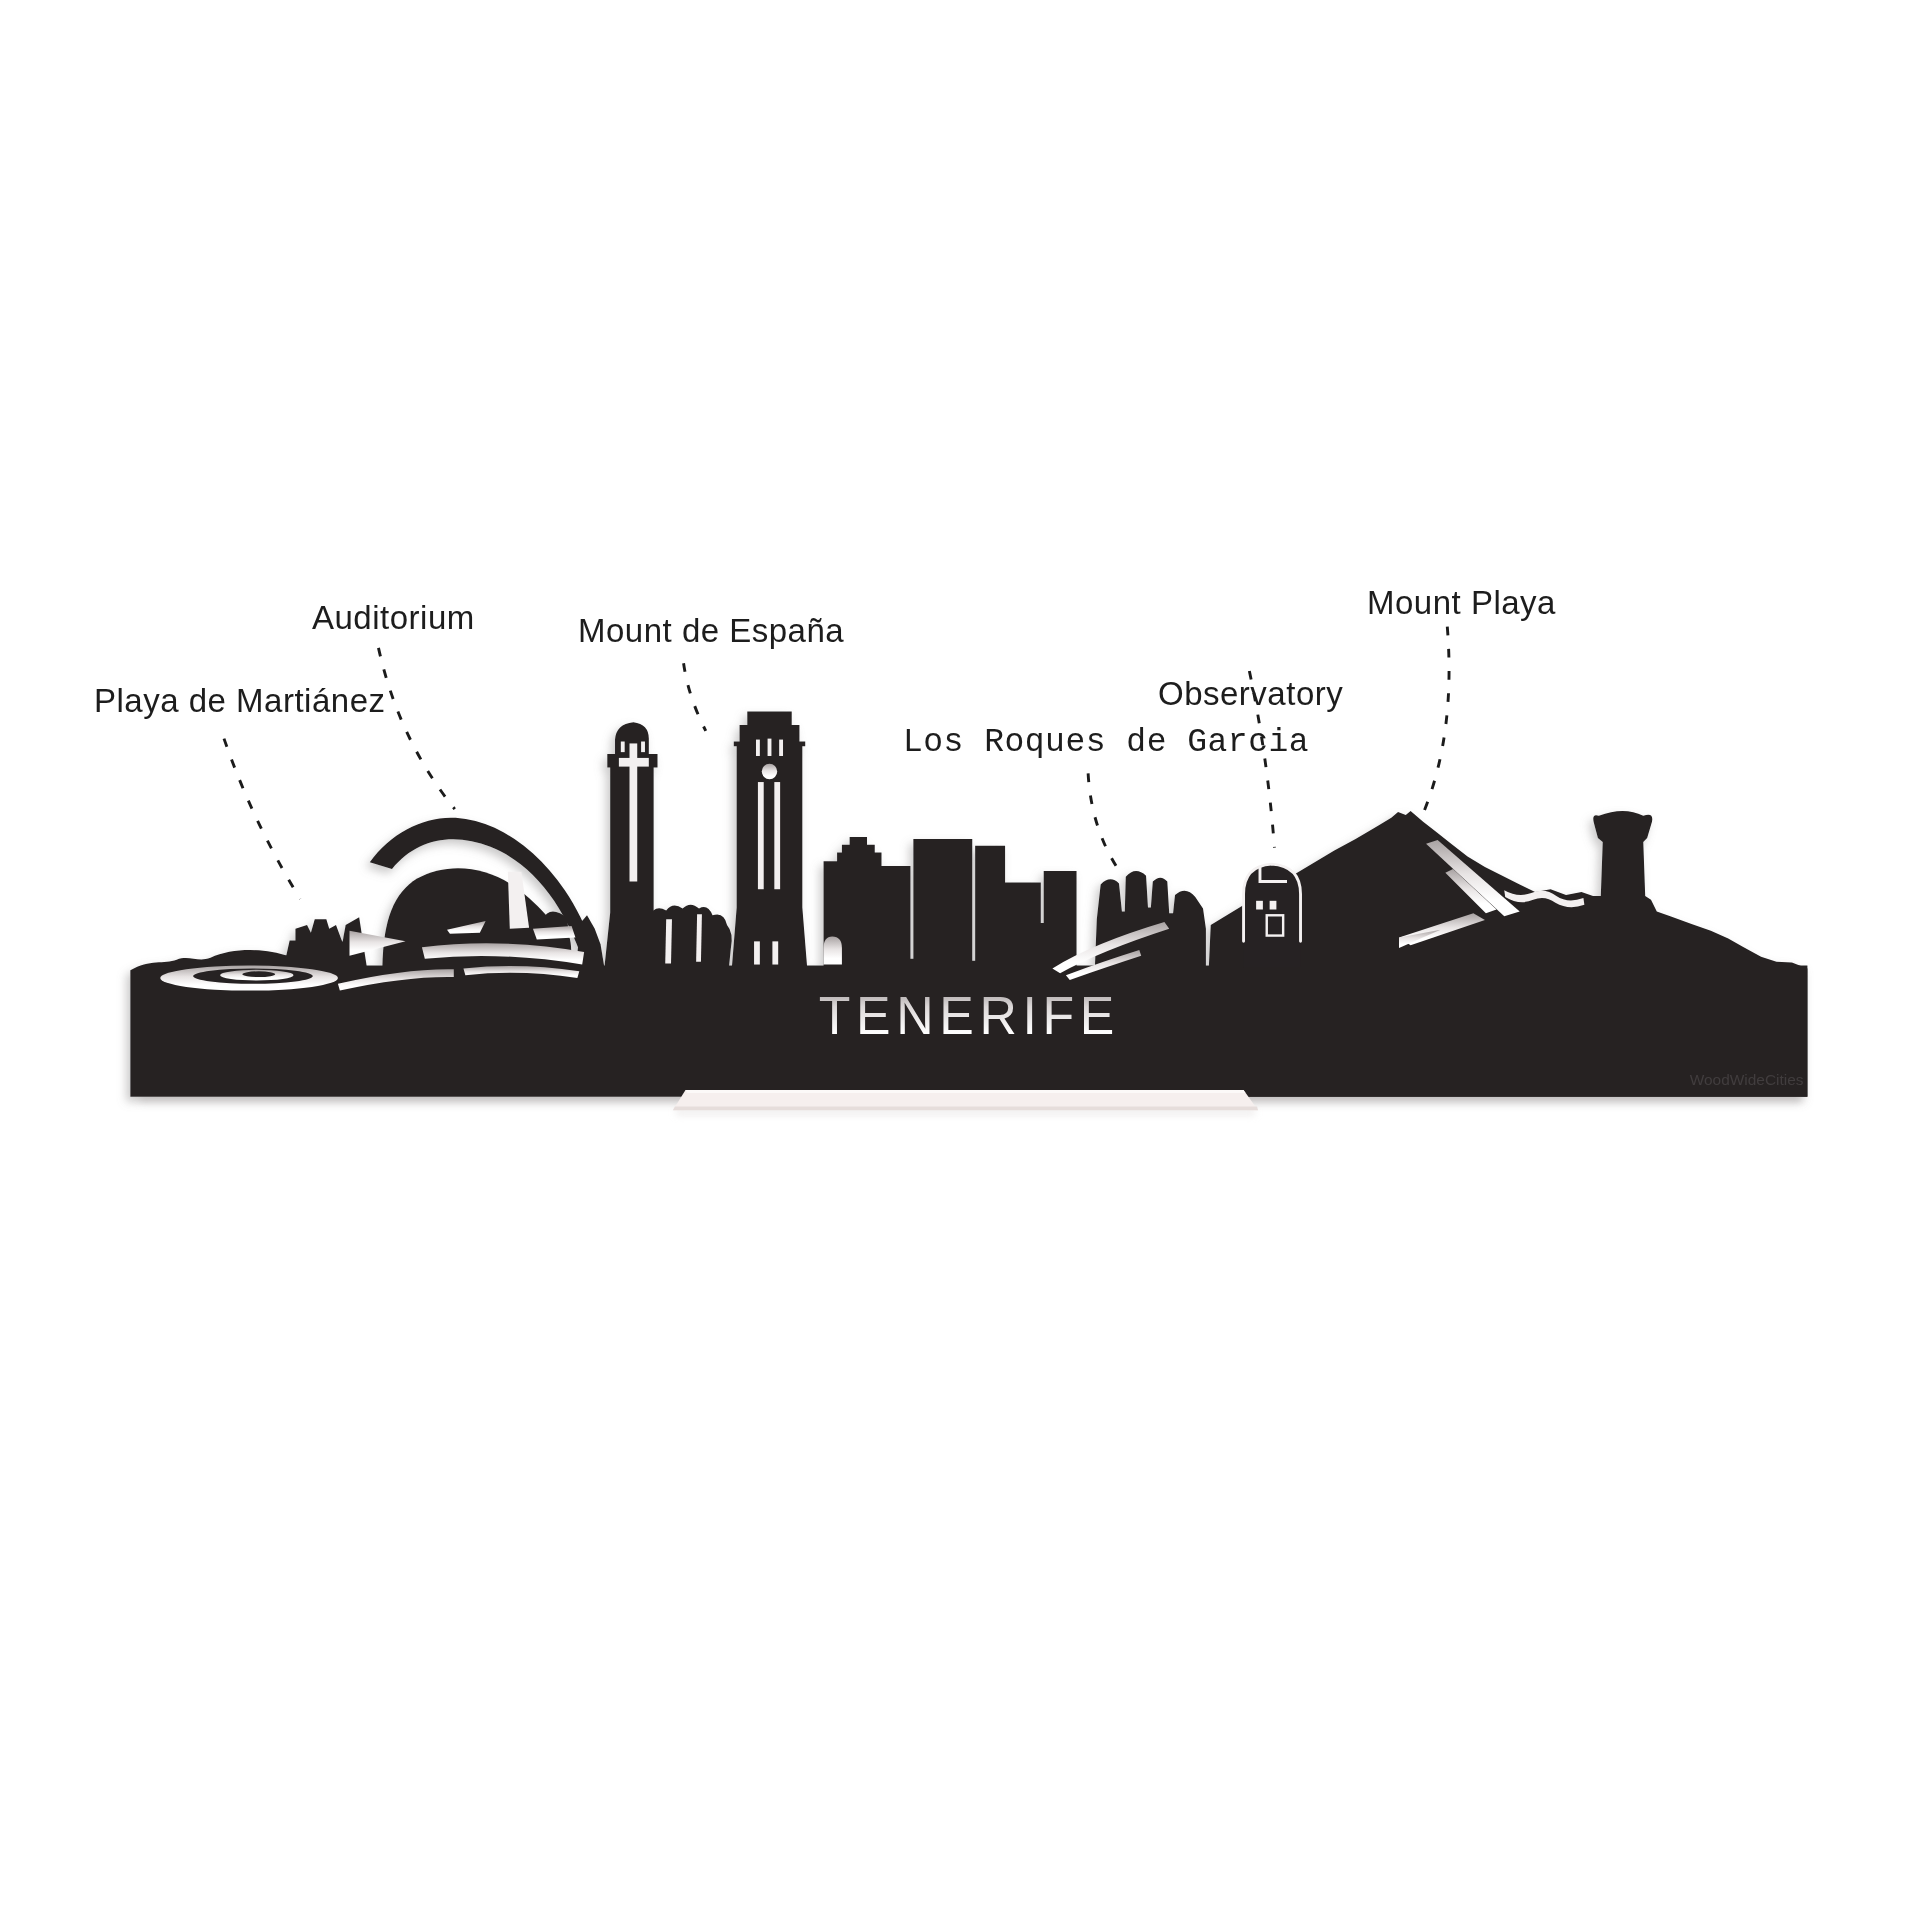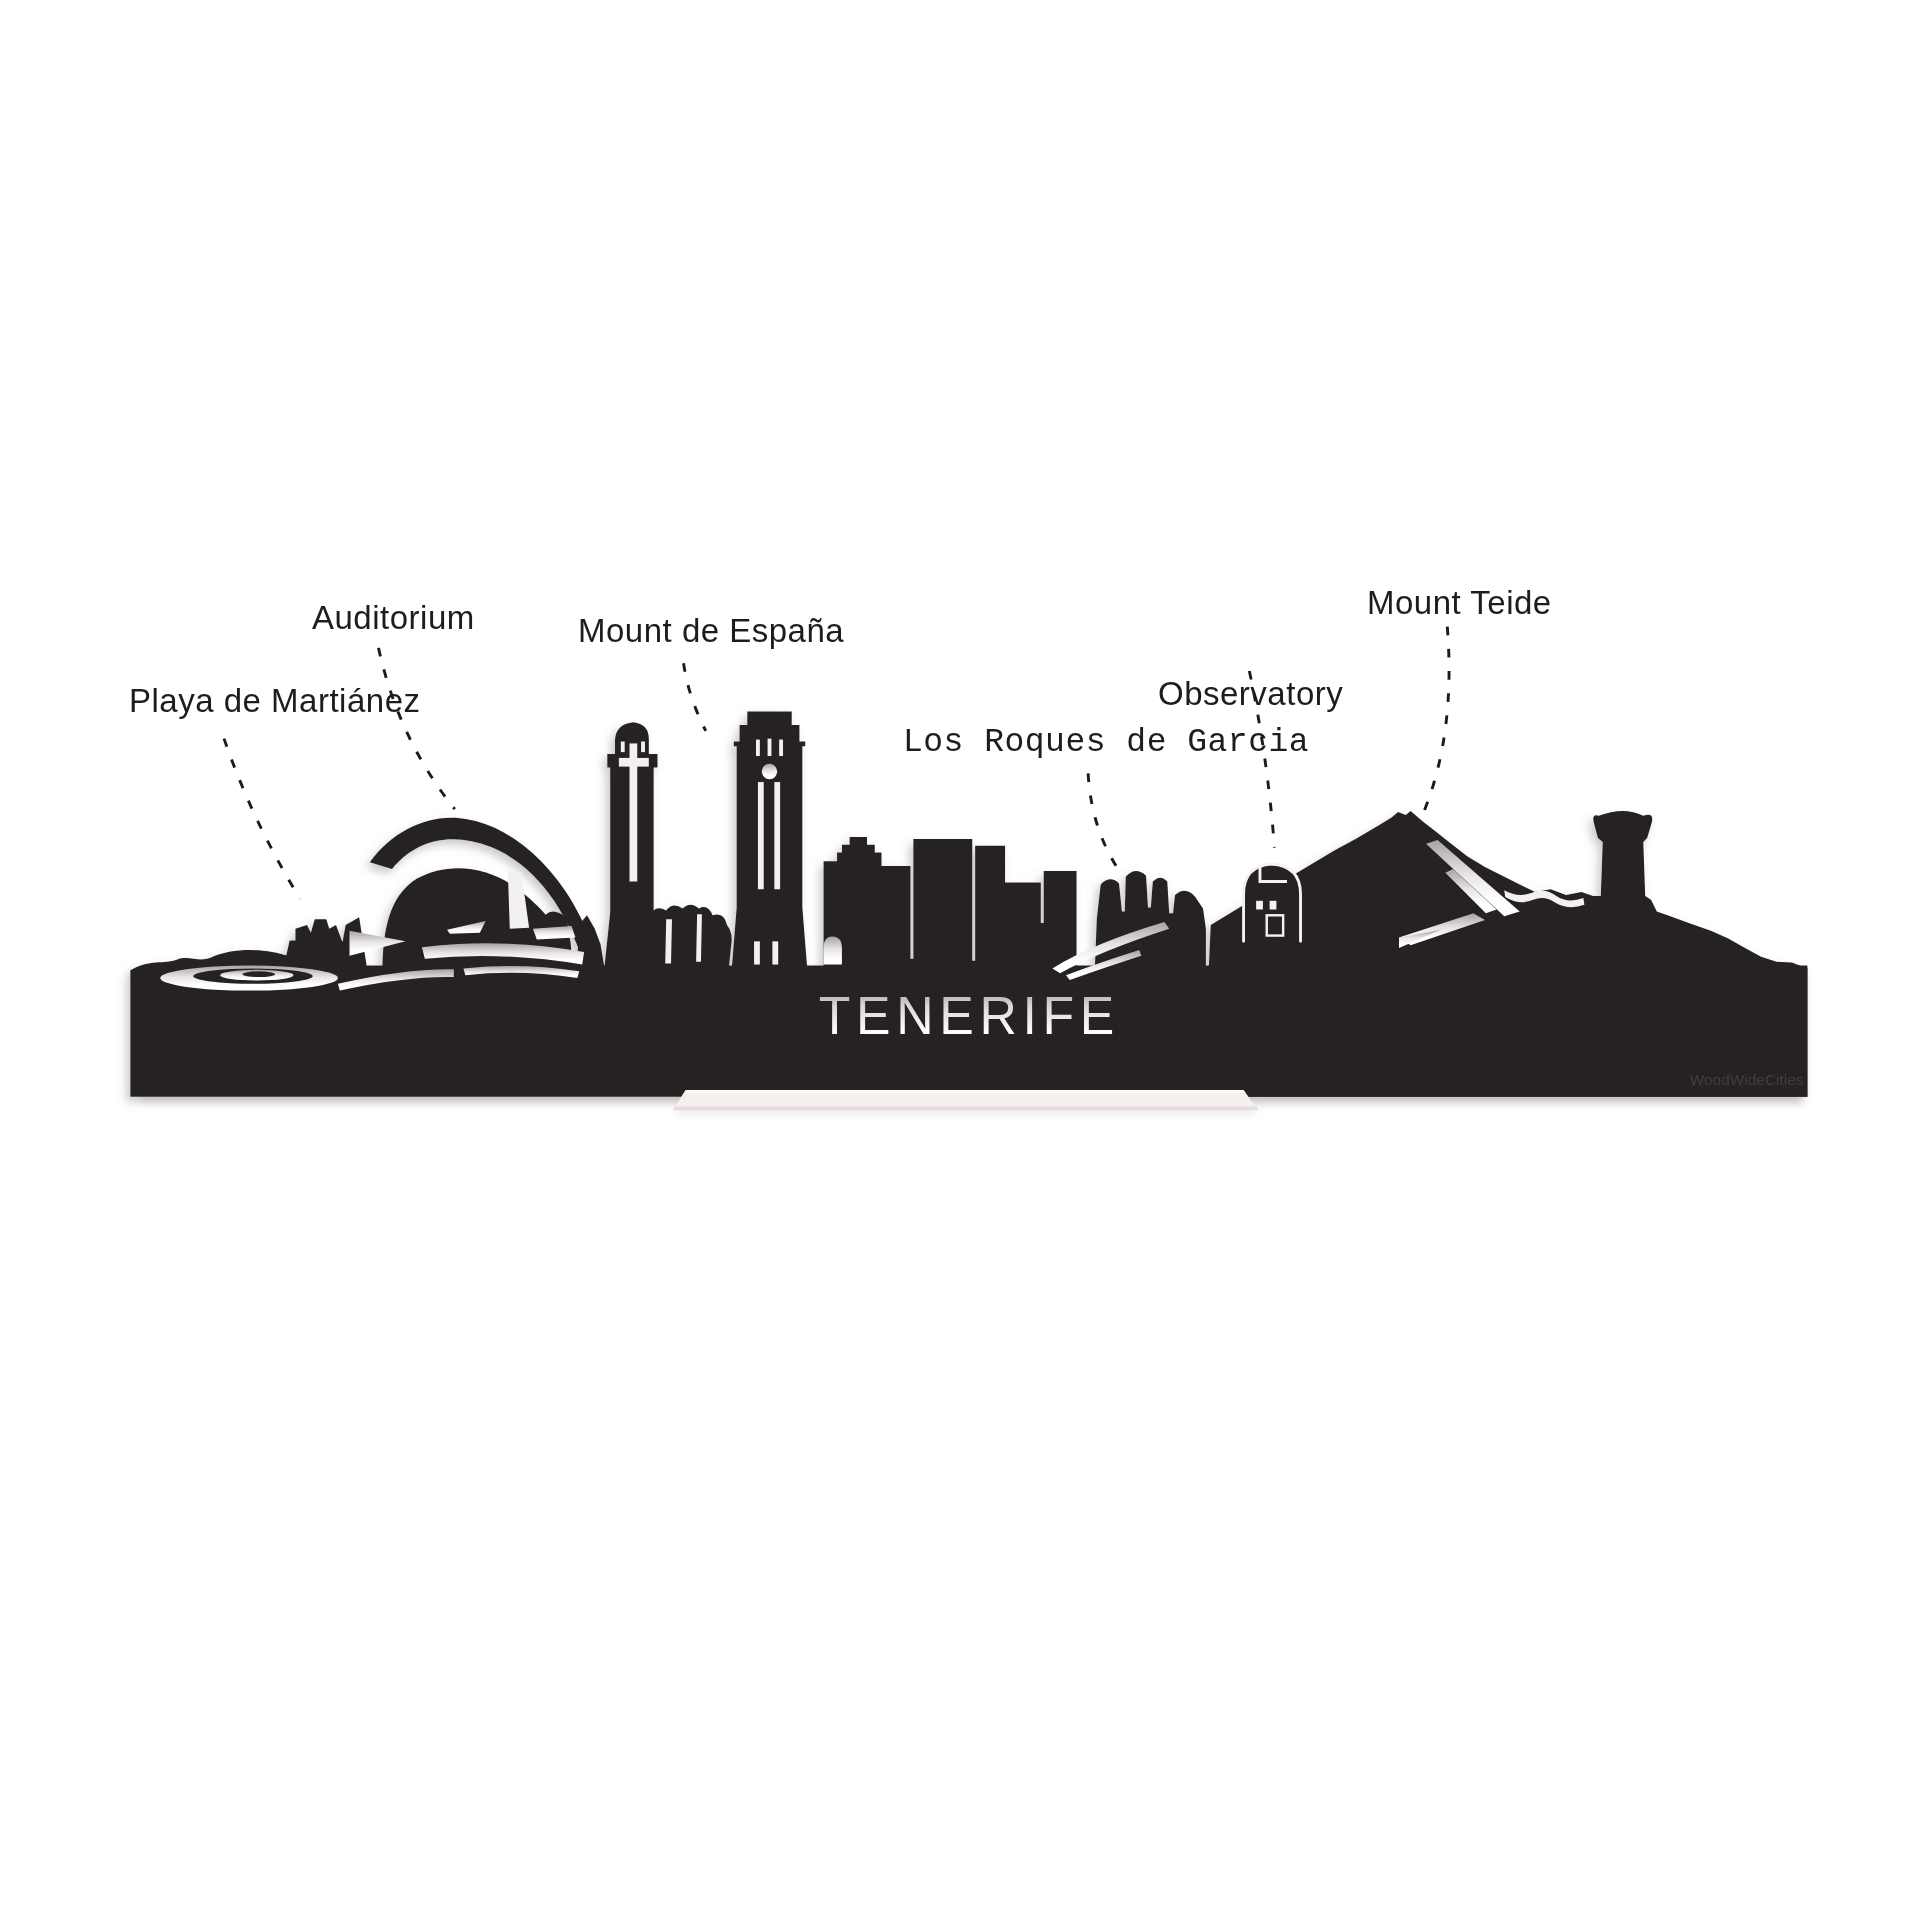--- a/index.html
+++ b/index.html
@@ -13,21 +13,21 @@
   .scene-svg{position:absolute;left:0;top:0;width:1931px;height:1931px;}
   .annotation-label{
     position:absolute;
     font-size:33px;
     line-height:37px;
     color:#1d1d1d;
     letter-spacing:0.5px;
     white-space:nowrap;
     font-weight:400;
   }
-  #label-playa{left:94px;top:682px;margin-left:35px;}
+  #label-playa{left:94px;top:682px;}
   #label-auditorium{left:312px;top:599px;}
   #label-plaza{left:578px;top:612px;}
   #label-losroques{left:903px;top:724px;font-family:Liberation Mono, monospace;}
   #label-observatory{left:1158px;top:628px;margin-top:47px;}
   #label-mountteide{left:1367px;top:584px;}
 </style>
 </head>
 <body>
 
 <div class="canvas">
@@ -156,16 +156,16 @@
       <path d="M1294,695 Q1313,785 1320,878"></path>
       <path d="M1499,649 Q1508,762 1473,845"></path>
     </g>
   </svg>
 
   <div class="annotation-label" id="label-playa">Playa de Martiánez</div>
   <div class="annotation-label" id="label-auditorium">Auditorium</div>
   <div class="annotation-label" id="label-plaza">Mount de España</div>
   <div class="annotation-label" id="label-losroques">Los Roques de Garcia</div>
   <div class="annotation-label" id="label-observatory">Observatory</div>
-  <div class="annotation-label" id="label-mountteide">Mount Teide</div>
+  <div class="annotation-label" id="label-mountteide">Mount Playa</div>
 
 </div>
 
 
 </body></html>

